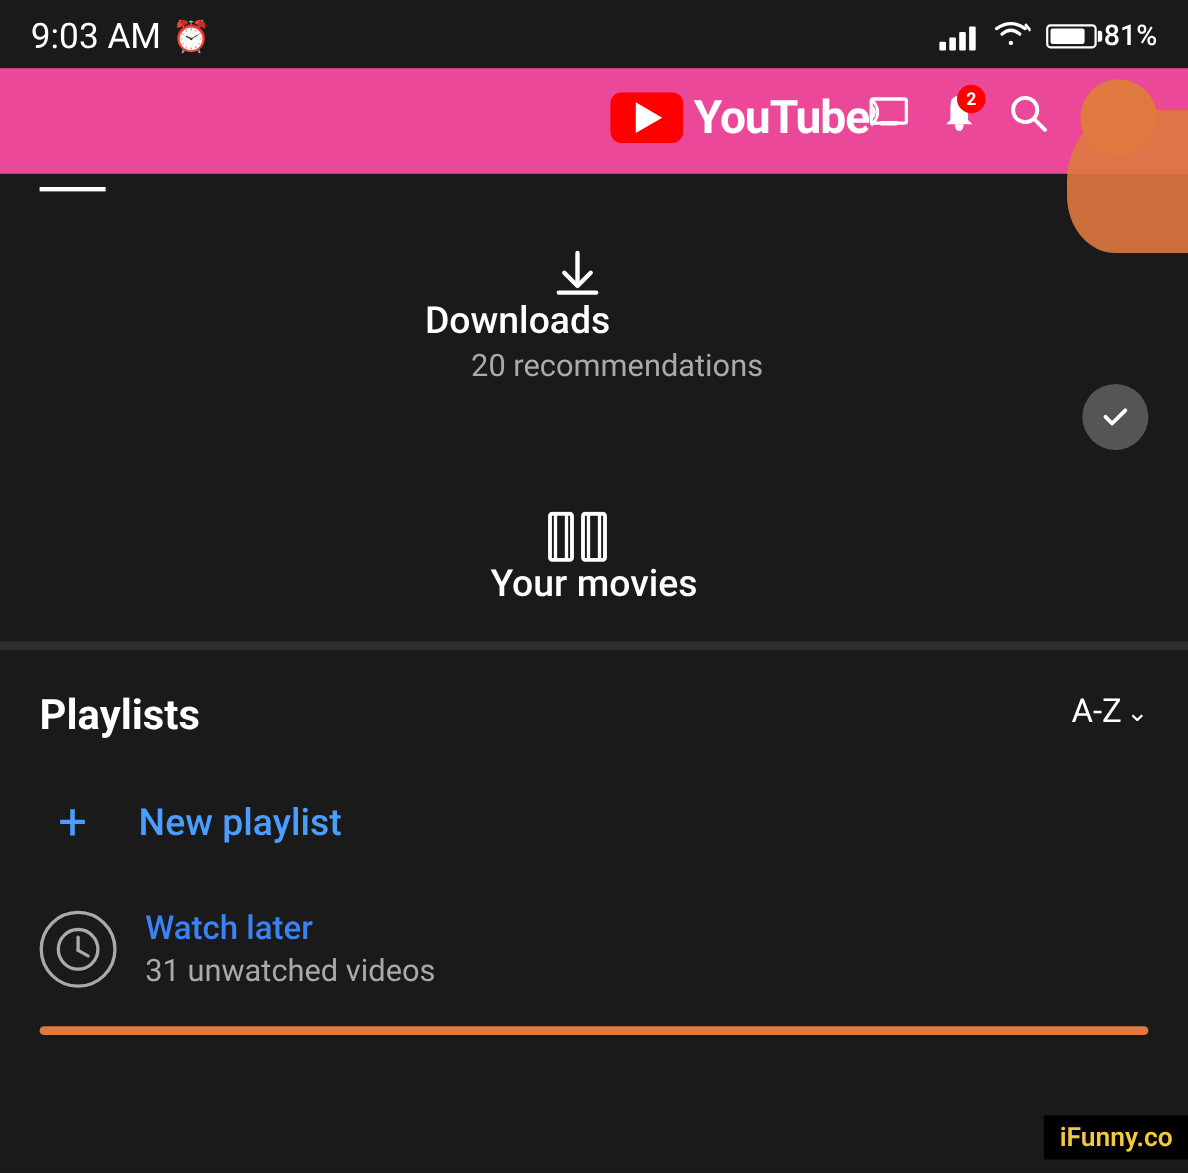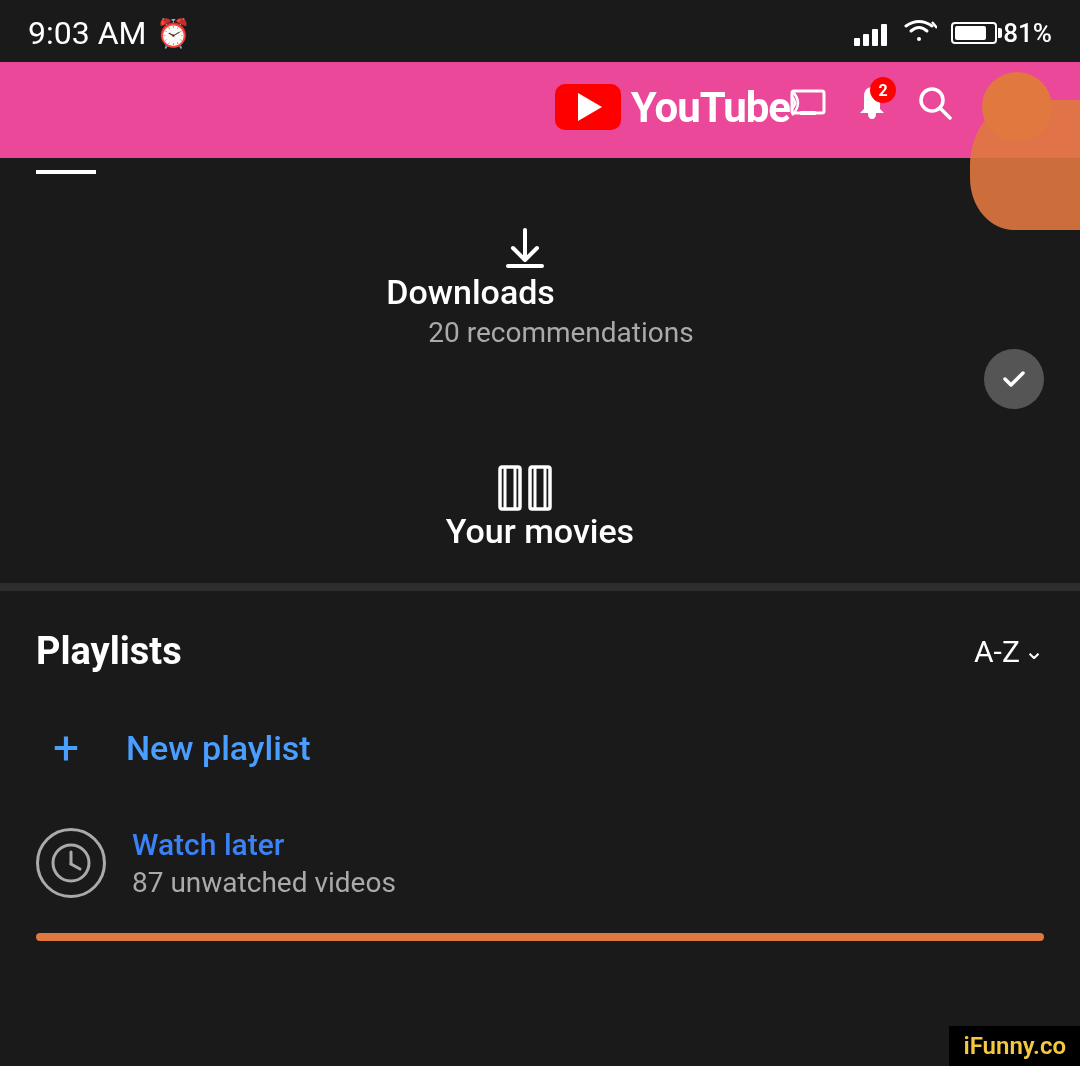--- a/index.html
+++ b/index.html
@@ -242,21 +242,21 @@
 
     
     .playlists-section {
       background: #1a1a1a;
       padding-top: 10px;
     }
 
     .playlists-header {
       display: flex;
       justify-content: space-between;
-      align-items: center;
+      align-items: flex-start;
       padding: 28px 36px 24px 36px;
     }
 
     .playlists-title {
       font-size: 38px;
       font-weight: 700;
       color: #ffffff;
     }
 
     .sort-button {
@@ -334,21 +334,21 @@
     .orange-underline {
       height: 8px;
       background: #e07840;
       border-radius: 4px;
       margin: 6px 36px 0 36px;
     }
 
     
     .watermark {
       position: absolute;
-      bottom: 0;
+      bottom: 12px;
       right: 0;
       background: #000000;
       color: #f5c842;
       font-size: 24px;
       font-weight: 600;
       padding: 6px 14px;
     }
 
     
     .orange-blob {
@@ -492,21 +492,21 @@
   <div class="watch-later-item">
     <div class="watch-later-icon">
       <svg width="42" height="42" viewBox="0 0 42 42" fill="none">
         <circle cx="21" cy="21" r="18" stroke="#aaaaaa" stroke-width="3"></circle>
         <line x1="21" y1="10" x2="21" y2="22" stroke="#aaaaaa" stroke-width="3" stroke-linecap="round"></line>
         <line x1="21" y1="22" x2="30" y2="27" stroke="#aaaaaa" stroke-width="3" stroke-linecap="round"></line>
       </svg>
     </div>
     <div class="watch-later-text">
       <div class="watch-later-title">Watch later</div>
-      <div class="watch-later-subtitle">87 unwatched videos</div>
+      <div class="watch-later-subtitle">31 unwatched videos</div>
     </div>
   </div>
 
   <div class="orange-underline"></div>
 
 </div>
 
 <div class="orange-blob"></div>
 
 <div class="watermark">iFunny.co</div>

